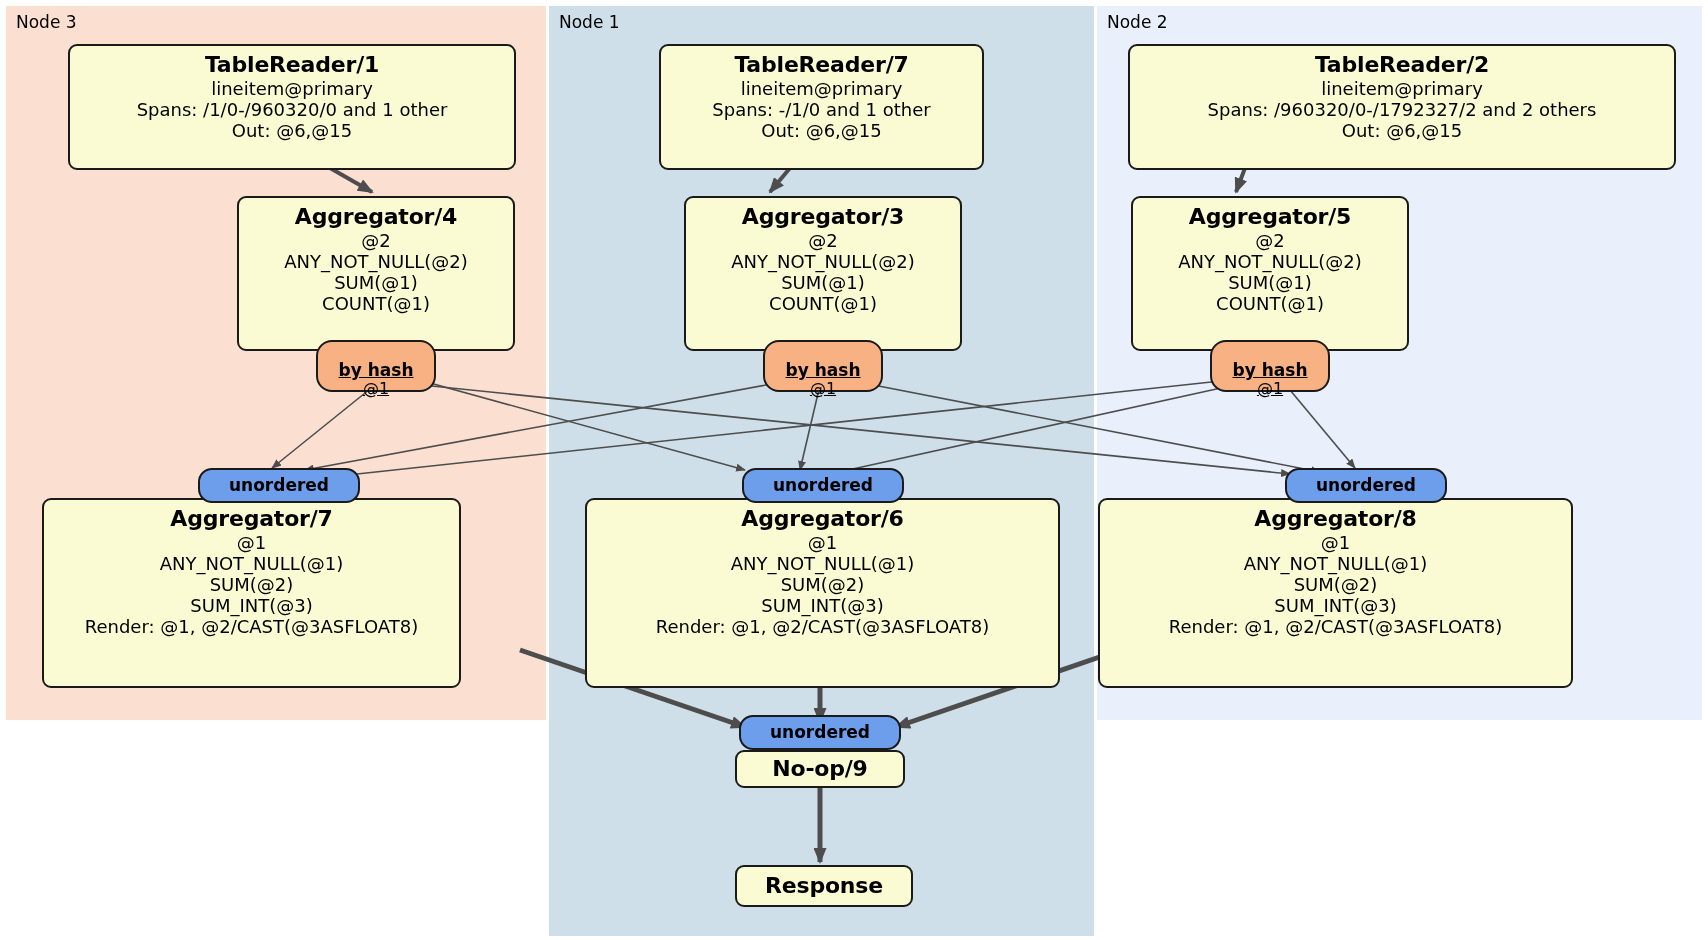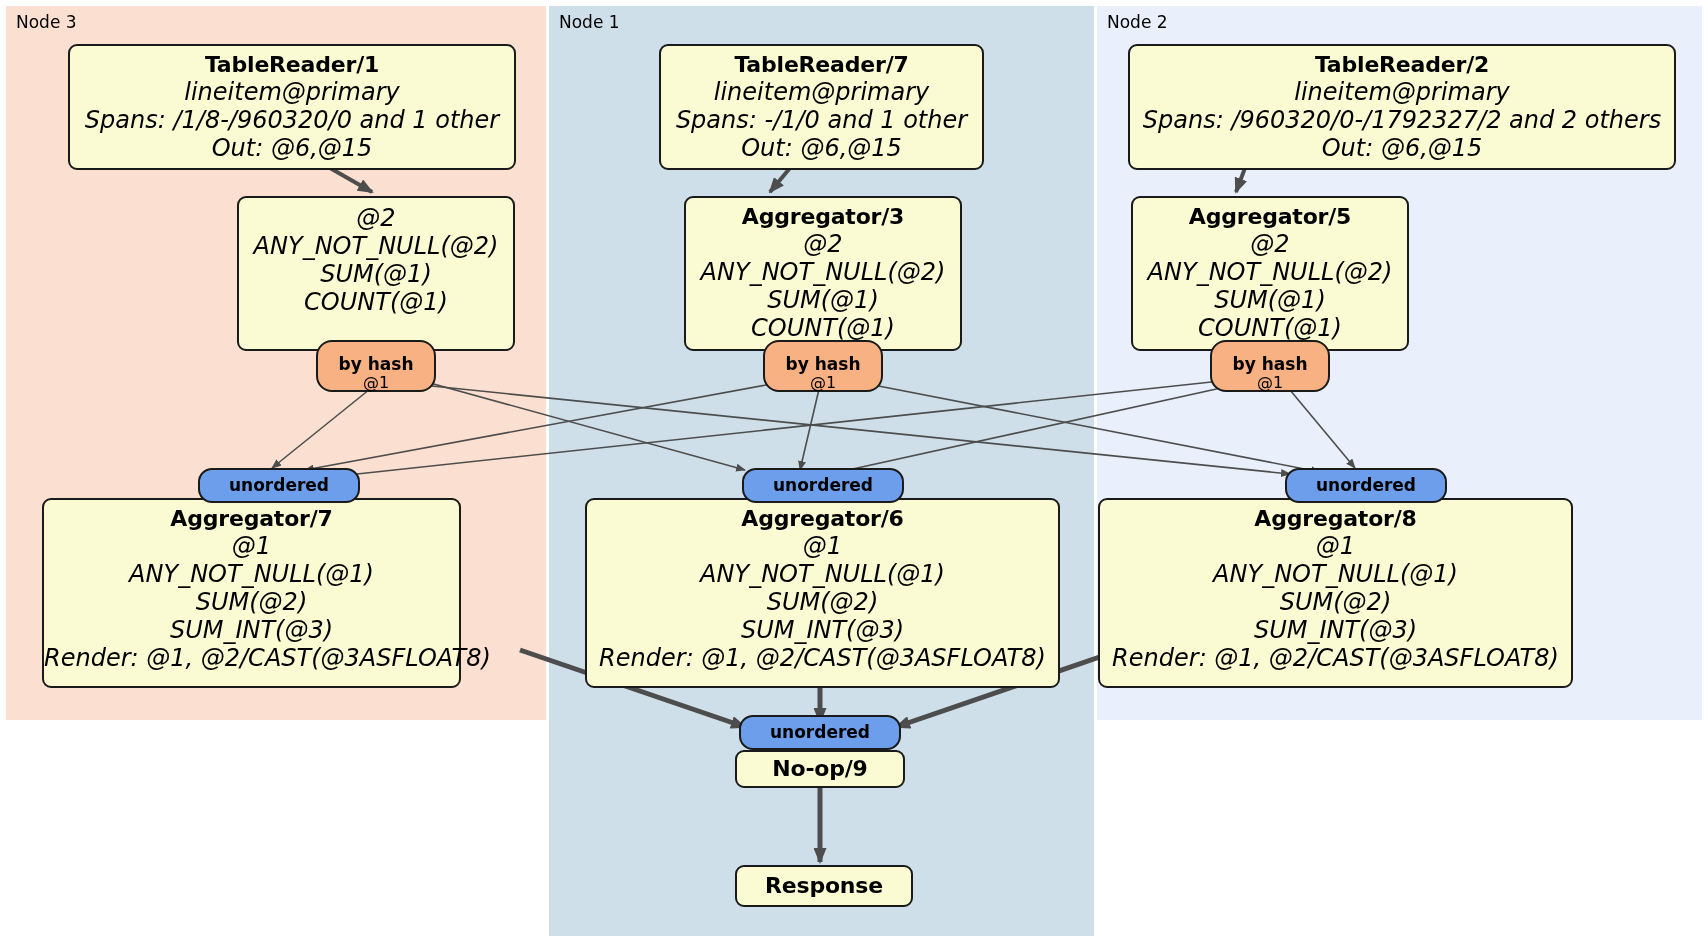--- a/index.html
+++ b/index.html
@@ -57,24 +57,23 @@
     padding-top: 6px;
     line-height: 1.17;
   }
   .proc .title {
     font-weight: bold;
     font-size: 22px;
     color: #000000;
     letter-spacing: -0.2px;
   }
   .proc .line {
-    font-size: 24px;
+    font-size: 18px;
     color: #000000;
     white-space: nowrap;
-    font-style: italic;
   }
   .proc.compact {
     display: flex;
     align-items: center;
     justify-content: center;
     padding-top: 0;
   }
 
   
   .badge {
@@ -90,21 +89,22 @@
     font-weight: bold;
     font-size: 17px;
     color: #000000;
   }
   .badge .bsub {
     font-size: 16px;
     color: #000000;
   }
   .badge.hash {
     background: #f7b183;
-    padding-top: 13px;
+    padding-top: 19px;
+    text-decoration: underline;
   }
   .badge.sync {
     background: #6d9eeb;
     border-radius: 14px;
     display: flex;
     align-items: center;
     justify-content: center;
   }
 </style>
 </head>
@@ -151,39 +151,40 @@
     <path d="M 520,650 L 745,727" stroke="#4d4d4d" stroke-width="5" fill="none" marker-end="url(#ahThick)"></path>
     <path d="M 820,683 L 820,722" stroke="#4d4d4d" stroke-width="5" fill="none" marker-end="url(#ahThick)"></path>
     <path d="M 1120,650 L 896,727" stroke="#4d4d4d" stroke-width="5" fill="none" marker-end="url(#ahThick)"></path>
 
     <path d="M 820,784 L 820,862" stroke="#4d4d4d" stroke-width="5" fill="none" marker-end="url(#ahThick)"></path>
   </svg>
 
   <div class="proc" style="left:68px; top:44px; width:448px; height:126px;">
     <div class="title">TableReader/1</div>
     <div class="line">lineitem@primary</div>
-    <div class="line">Spans: /1/8-/960320/0 and 1 other</div>
+    <div class="line">Spans: /1/0-/960320/0 and 1 other</div>
     <div class="line">Out: @6,@15</div>
   </div>
 
   <div class="proc" style="left:659px; top:44px; width:325px; height:126px;">
     <div class="title">TableReader/7</div>
     <div class="line">lineitem@primary</div>
     <div class="line">Spans: -/1/0 and 1 other</div>
     <div class="line">Out: @6,@15</div>
   </div>
 
   <div class="proc" style="left:1128px; top:44px; width:548px; height:126px;">
     <div class="title">TableReader/2</div>
     <div class="line">lineitem@primary</div>
     <div class="line">Spans: /960320/0-/1792327/2 and 2 others</div>
     <div class="line">Out: @6,@15</div>
   </div>
 
   <div class="proc" style="left:237px; top:196px; width:278px; height:155px;">
+    <div class="title">Aggregator/4</div>
     <div class="line">@2</div>
     <div class="line">ANY_NOT_NULL(@2)</div>
     <div class="line">SUM(@1)</div>
     <div class="line">COUNT(@1)</div>
   </div>
 
   <div class="proc" style="left:684px; top:196px; width:278px; height:155px;">
     <div class="title">Aggregator/3</div>
     <div class="line">@2</div>
     <div class="line">ANY_NOT_NULL(@2)</div>

